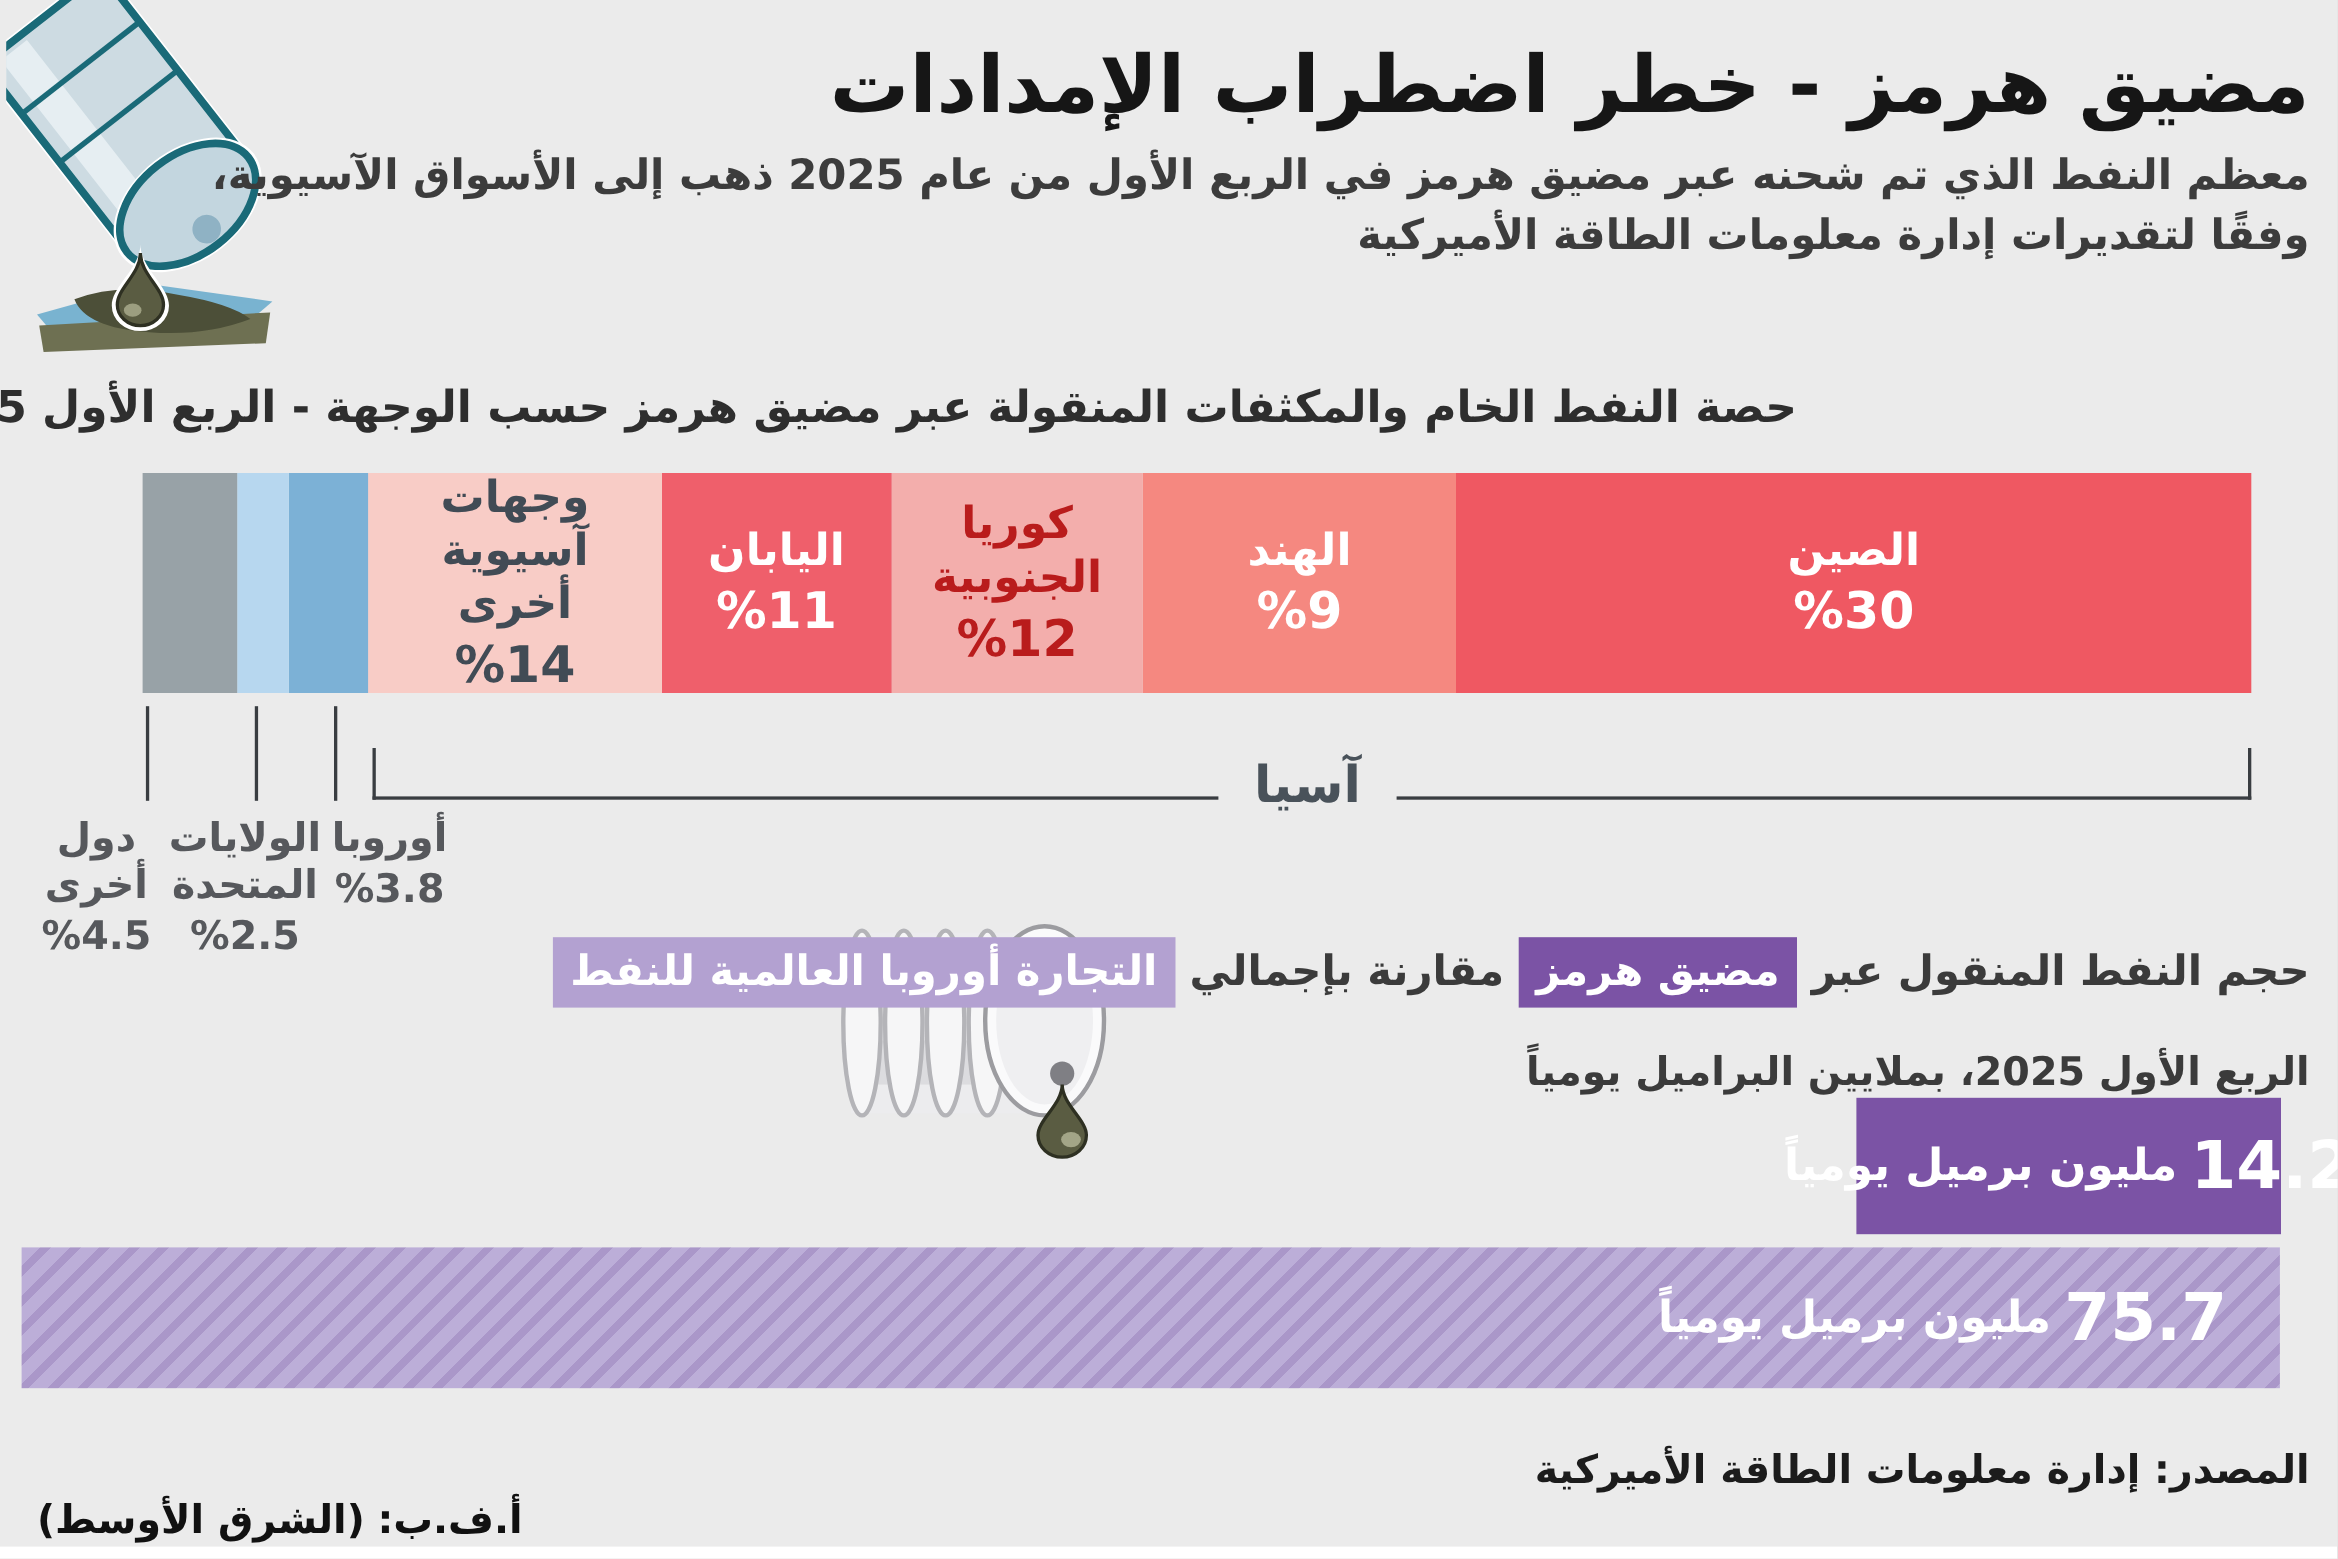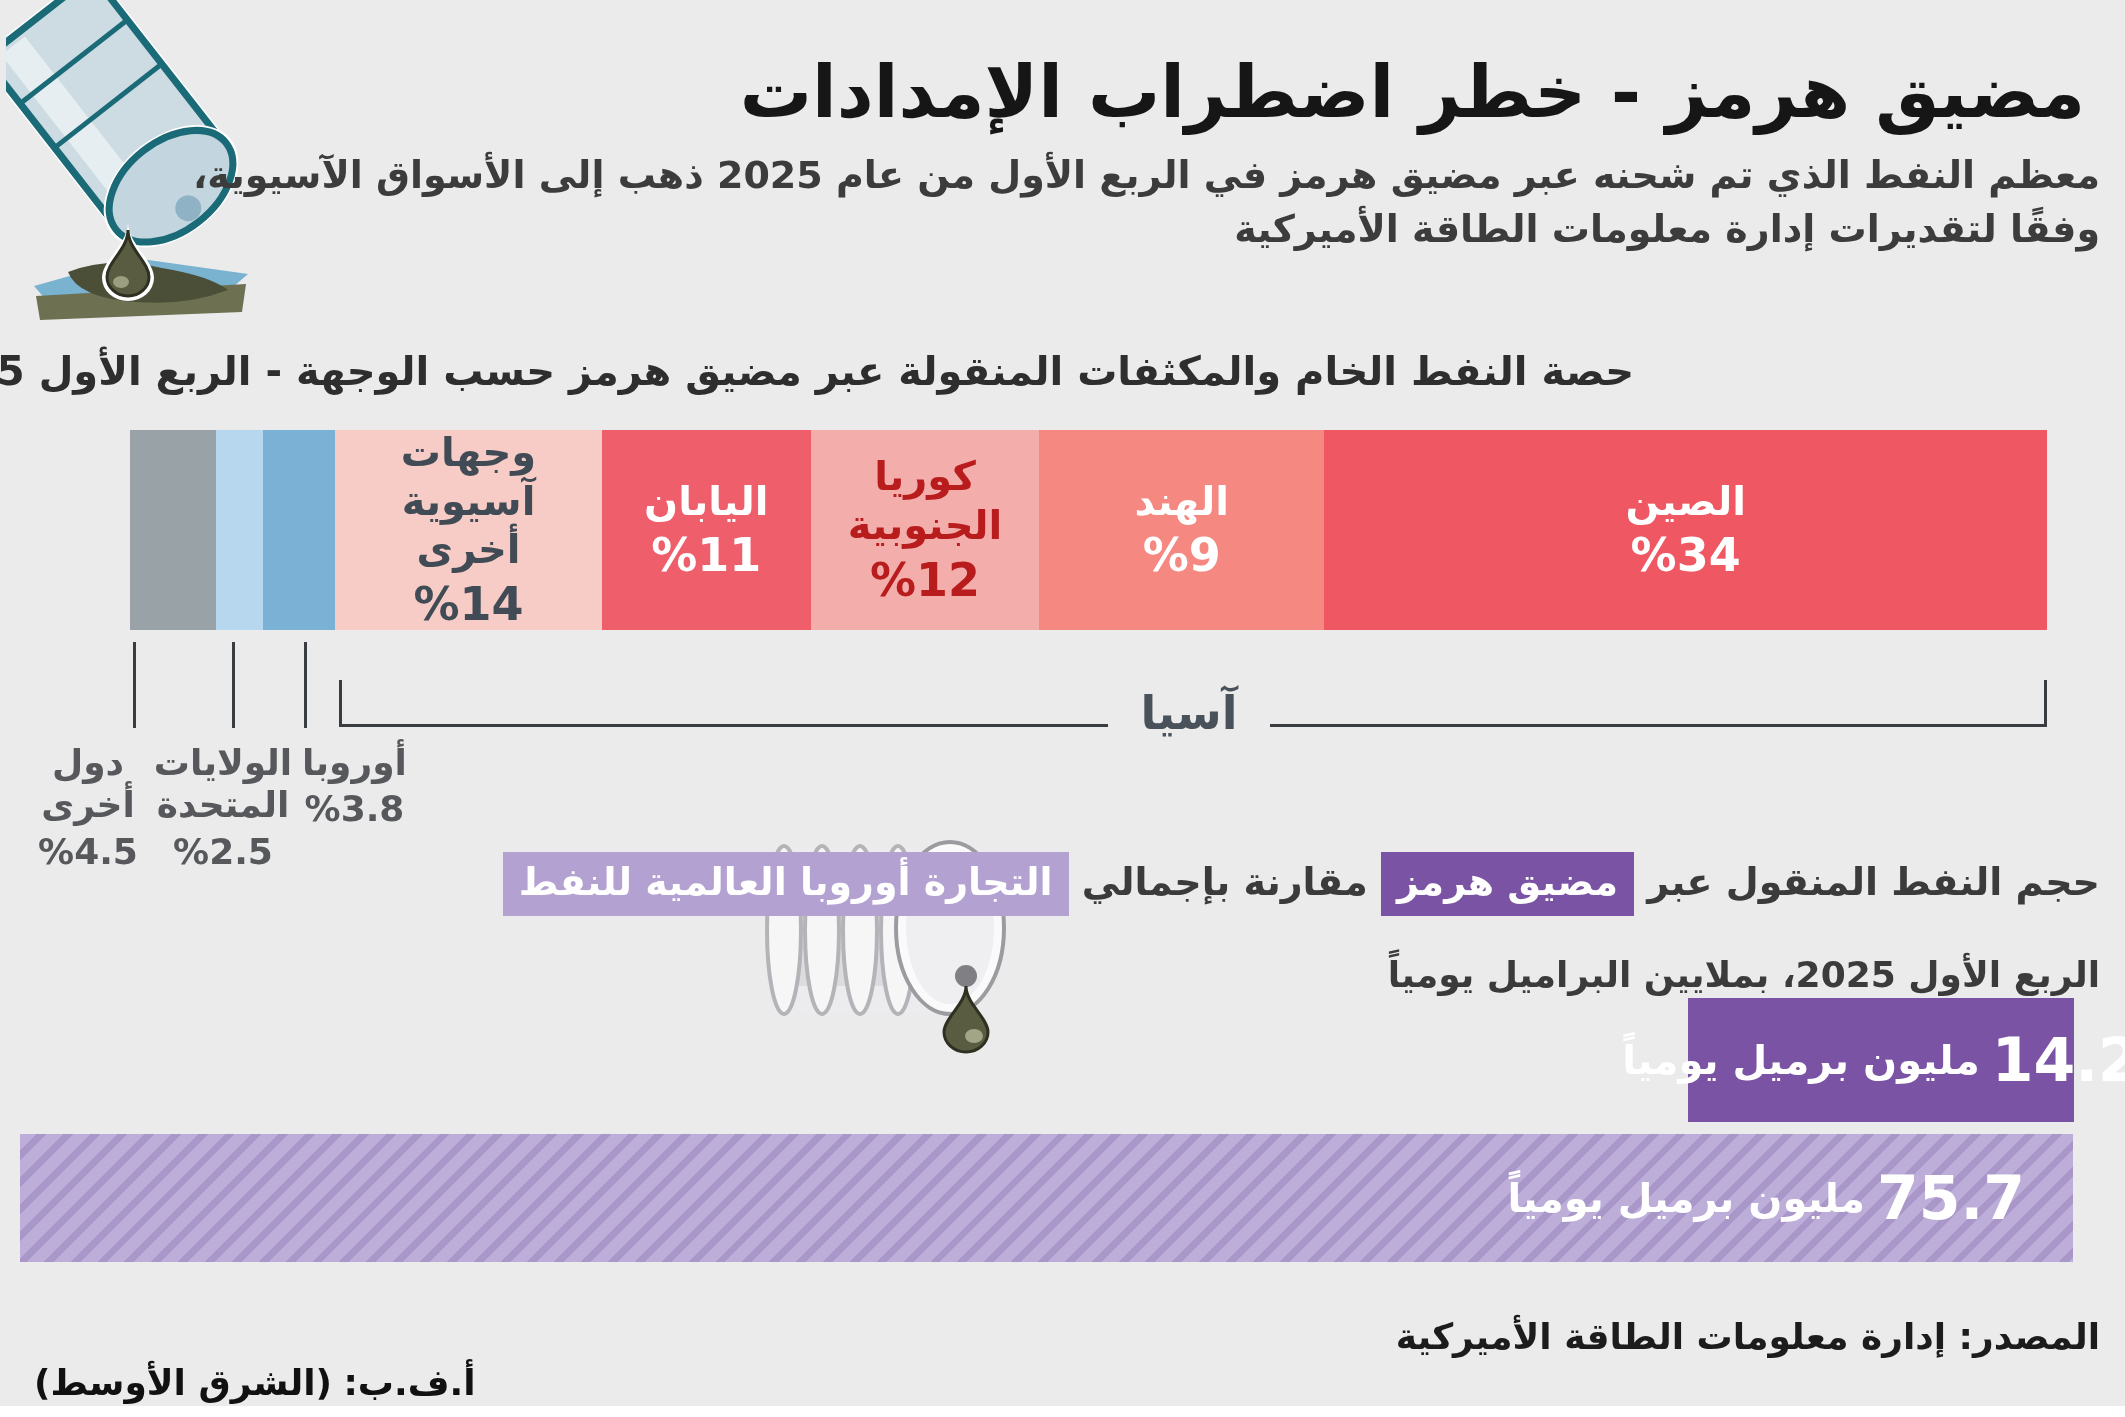--- a/index.html
+++ b/index.html
@@ -7,21 +7,21 @@
     --stripe-a:#bcaed8; --stripe-b:#aa97c9; --line:#393d41;
   }
   html,body{margin:0;padding:0;}
   body{background:#d8d8d8;font-family:"DejaVu Sans",sans-serif;}
   .canvas{
     position:relative;width:2125px;height:1417px;overflow:hidden;
     background:var(--bg);direction:rtl;
   }
   
   .header{position:absolute;right:25px;top:36px;text-align:right;}
-  .title{margin:15px;font-size:72px;font-weight:800;color:#161616;line-height:1.15;}
+  .title{margin:0;font-size:72px;font-weight:800;color:#161616;line-height:1.15;}
   .subtitle{margin:14px 0 0 0;font-size:38px;font-weight:600;color:#3c3c3c;line-height:1.42;}
   .subtitle p{margin:0;}
   
   .chart-title{position:absolute;right:491px;top:348px;font-size:40px;font-weight:800;color:#2e2e2e;white-space:nowrap;}
   .bar{position:absolute;left:130px;top:430px;width:1917px;height:200px;display:flex;}
   .seg{flex-basis:0;display:flex;align-items:center;justify-content:center;min-width:0;}
   .seg-label{text-align:center;font-weight:700;font-size:40px;line-height:1.22;padding:0 8px;}
   .seg-pct{display:block;font-size:46px;font-weight:800;direction:ltr;margin-top:2px;}
   .leader{position:absolute;top:642px;width:3px;height:86px;background:var(--line);}
   .ext-label{position:absolute;top:742px;text-align:center;font-size:36px;font-weight:700;color:#56585c;line-height:1.18;}
@@ -83,21 +83,21 @@
       <p>وفقًا لتقديرات إدارة معلومات الطاقة الأميركية</p>
     </div>
   </div>
 
   <div class="chart-title">حصة النفط الخام والمكثفات المنقولة عبر مضيق هرمز حسب الوجهة - الربع الأول 2025</div>
 
   <div class="bar" id="bar">
     <div class="seg" style="background: rgb(239, 88, 98); flex-grow: 38;">
       <div class="seg-label" style="color: rgb(255, 255, 255);">
         <span>الصين</span>
-        <span class="seg-pct" dir="ltr">%34</span>
+        <span class="seg-pct" dir="ltr">%30</span>
       </div>
     </div>
     <div class="seg" style="background: rgb(245, 136, 128); flex-grow: 15;">
       <div class="seg-label" style="color: rgb(255, 255, 255);">
         <span>الهند</span>
         <span class="seg-pct" dir="ltr">%9</span>
       </div>
     </div>
     <div class="seg" style="background: rgb(243, 174, 172); flex-grow: 12;">
       <div class="seg-label" style="color: #b91c1c;">

